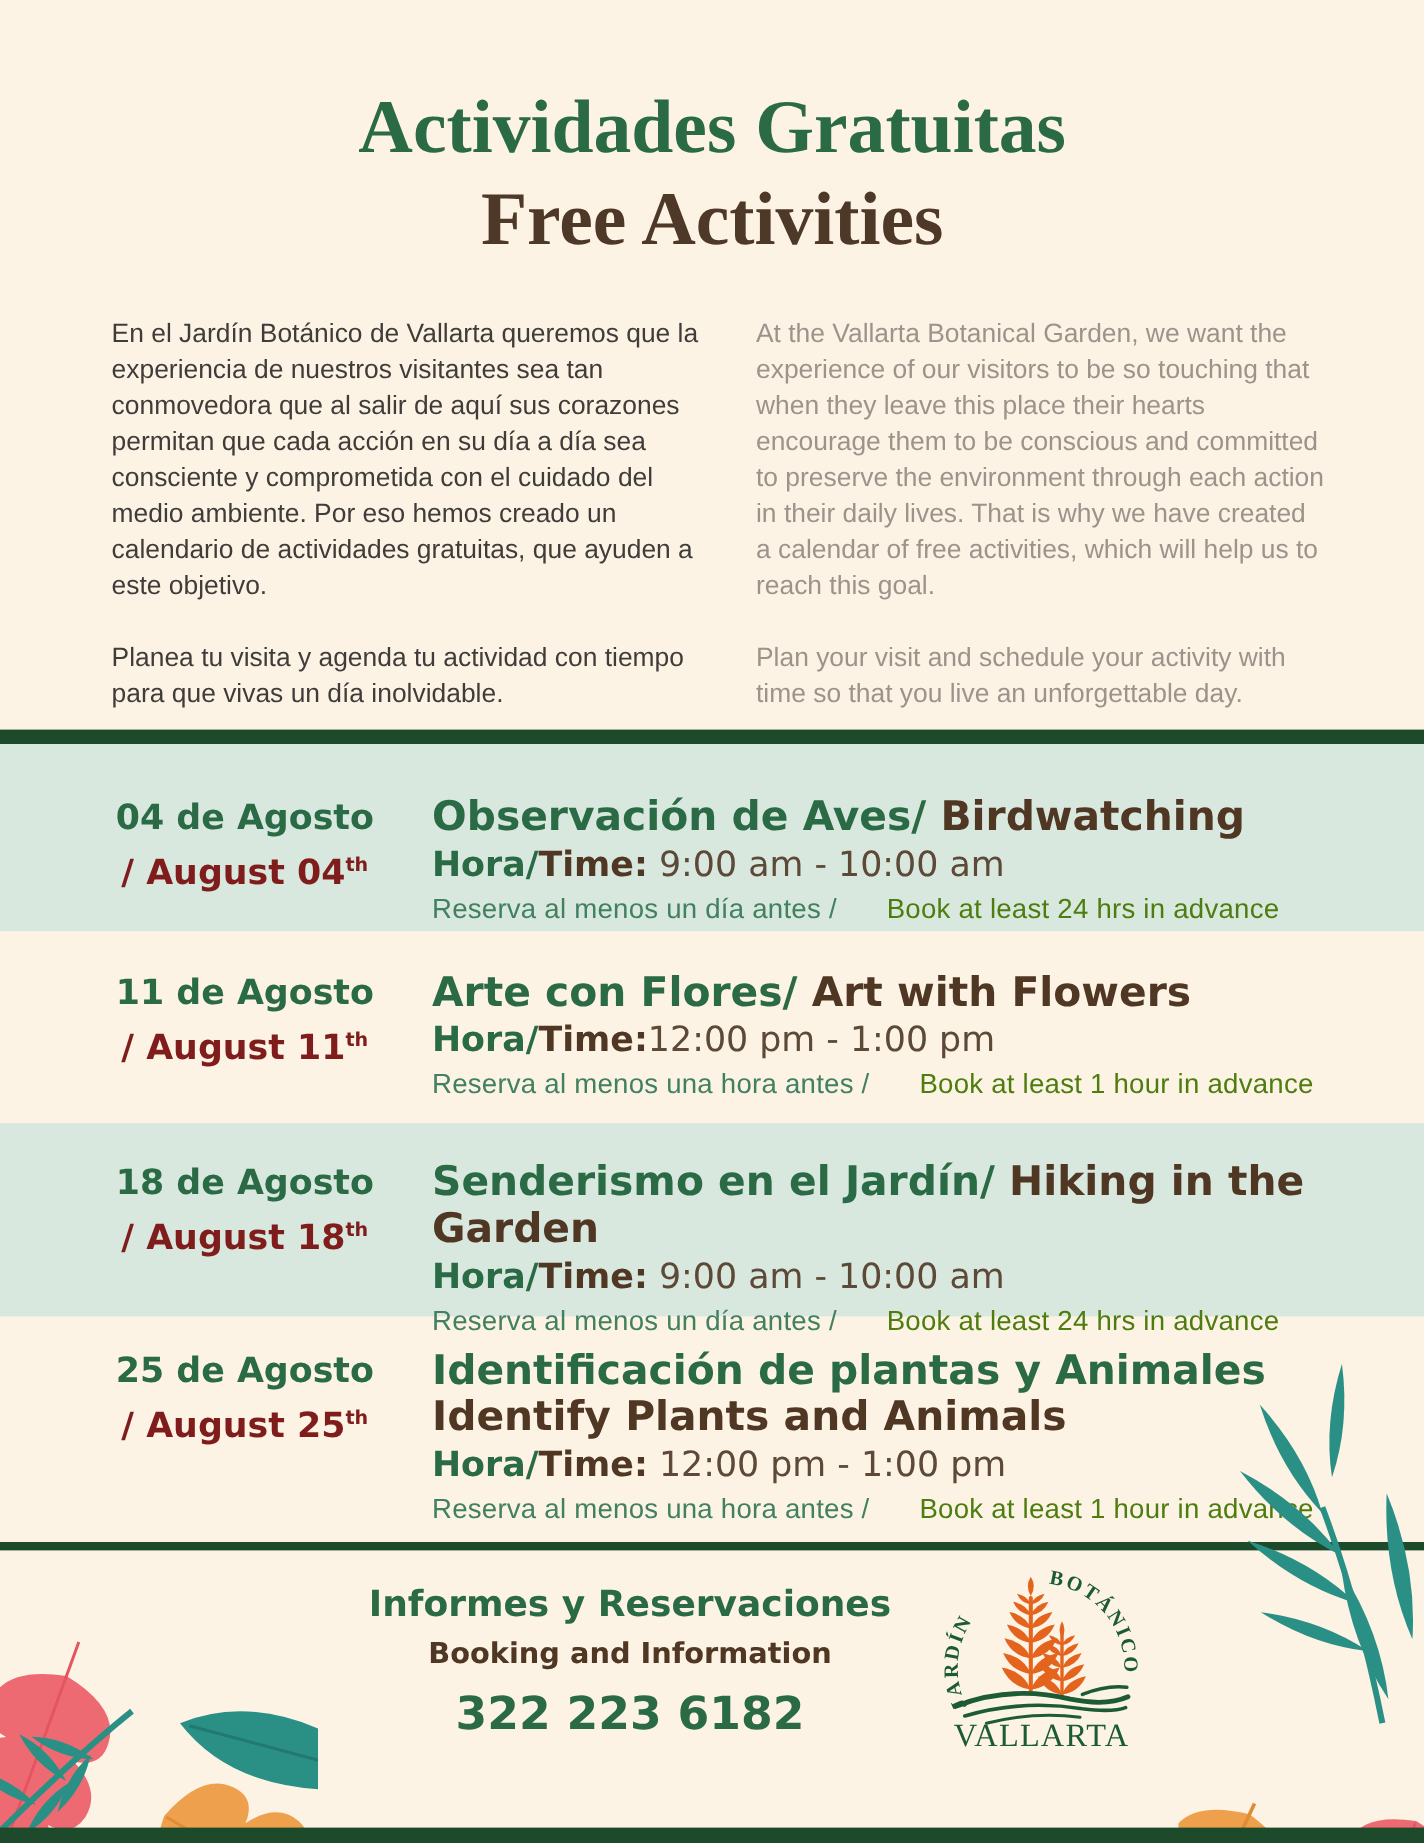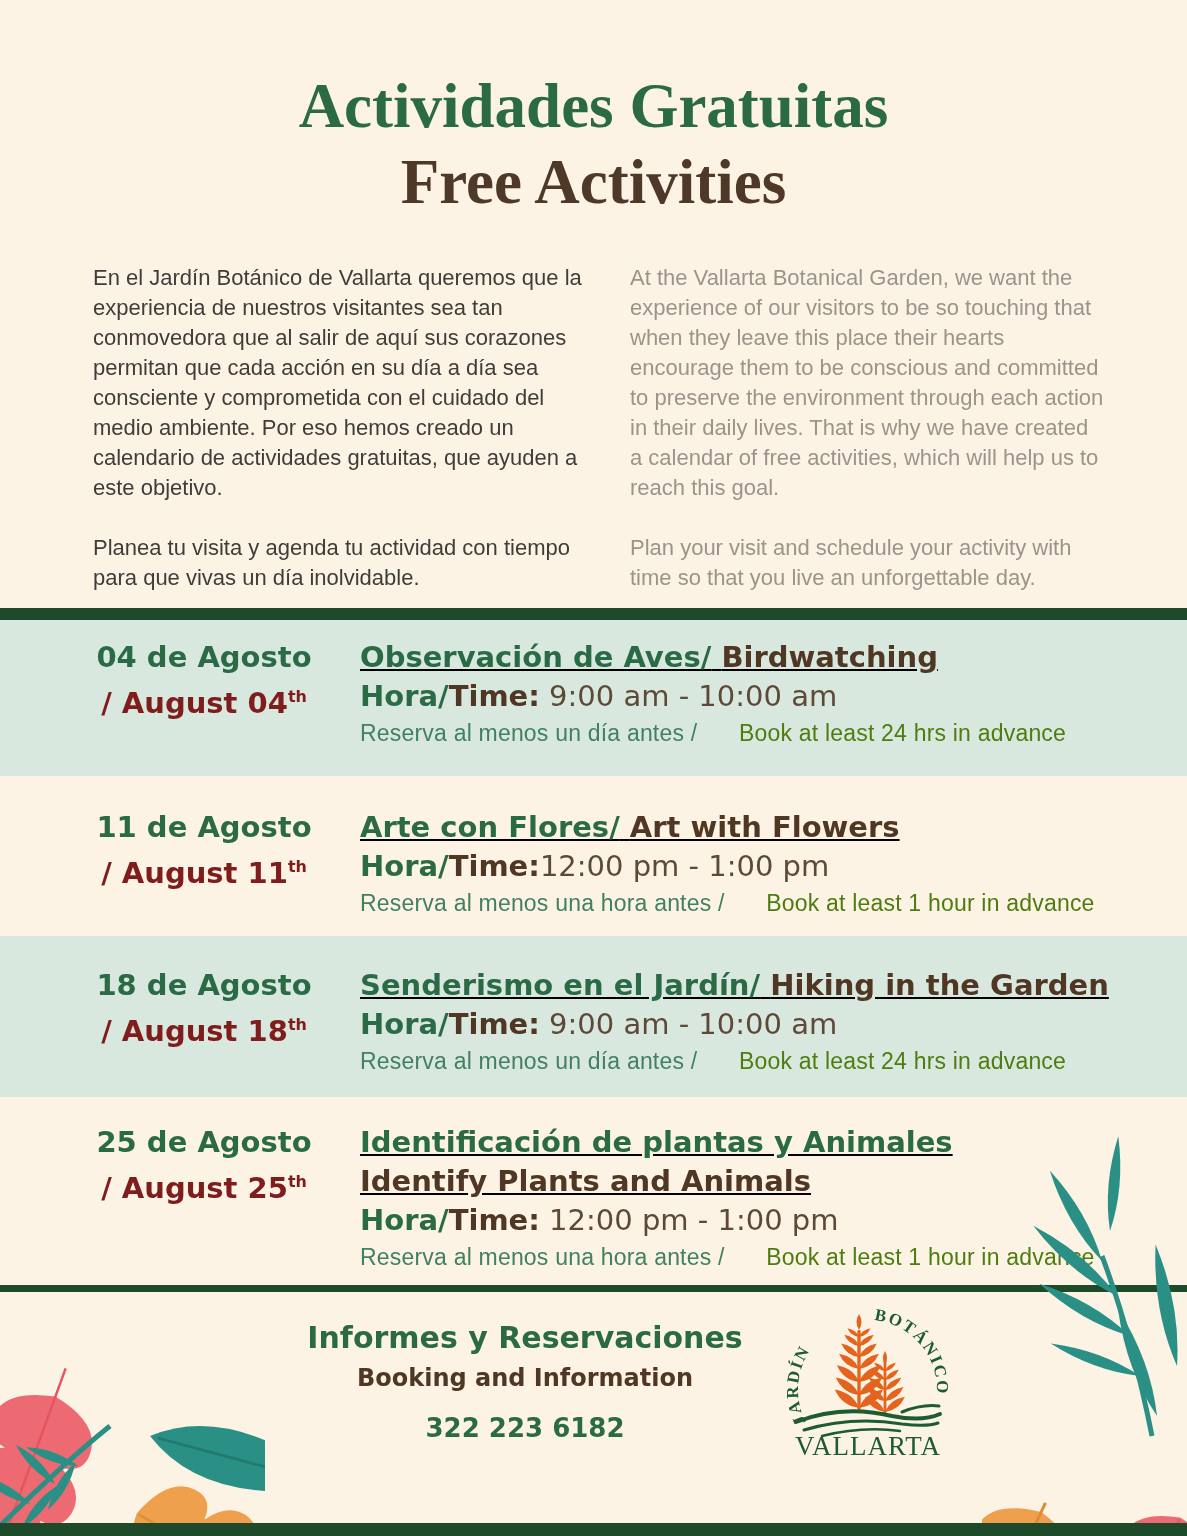--- a/index.html
+++ b/index.html
@@ -32,54 +32,54 @@
   .bar-sep{top:1285px;height:7px;}
   .bar-bottom{top:1523px;height:13px;z-index:8;}
   .activity-row{
     position:absolute;left:0;width:100%;
     display:flex;align-items:flex-start;
     box-sizing:border-box;
     z-index:1;
     font-family:"DejaVu Sans","Liberation Sans",sans-serif;
   }
   .row-green{background:#d9e8de;}
-  .row-1{top:620px;height:156px;padding-top:18px;}
+  .row-1{top:620px;height:156px;padding-top:42px;}
   .row-2{top:776px;height:160px;padding-top:32px;}
   .row-3{top:936px;height:161px;padding-top:30px;}
   .row-4{top:1097px;height:188px;padding-top:26px;}
   .date-col{
     width:232px;margin-left:88px;flex:none;
     text-align:center;
     font-weight:bold;font-size:29px;line-height:39px;
   }
   .date-es{color:#2a6a45;}
   .date-en{color:#7f1d1d;}
   .date-en sup{font-size:0.55em;}
   .details-col{margin-left:40px;flex:1;}
-  .act-title{font-weight:bold;font-size:29px;line-height:39px;text-decoration:underline;}
+  .act-title{font-weight:bold;font-size:34px;line-height:39px;}
   .t-green{color:#2a6a45;}
   .t-brown{color:#4f3723;}
   .time-line{font-size:29px;line-height:39px;color:#5d4937;}
   .time-line .lbl{font-weight:bold;}
   .note-line{
     font-family:"Liberation Sans",sans-serif;
     font-size:23px;line-height:34px;letter-spacing:0.2px;
   }
   .note-es{color:#418060;}
   .note-en{color:#4d7c0f;margin-left:35px;}
   
   .footer-block{
     position:absolute;top:1318px;left:270px;width:510px;
     text-align:center;z-index:3;
     font-family:"DejaVu Sans","Liberation Sans",sans-serif;
     font-weight:bold;
   }
   .footer-es{color:#2a6a45;font-size:30px;line-height:40px;}
   .footer-en{color:#4f3723;font-size:24px;line-height:40px;}
-  .footer-phone{color:#2a6a45;font-size:26px;line-height:52px;margin-top:4px;}
+  .footer-phone{color:#2a6a45;font-size:38px;line-height:52px;margin-top:4px;}
   .logo{position:absolute;top:1300px;left:782px;width:172px;height:162px;z-index:3;}
   
   .decor{position:absolute;z-index:5;pointer-events:none;}
   .decor-left{left:0;bottom:0;width:265px;height:400px;}
   .decor-right{right:0;bottom:0;width:205px;height:400px;}
 </style>
 </head>
 <body>
 
 <div class="page">

